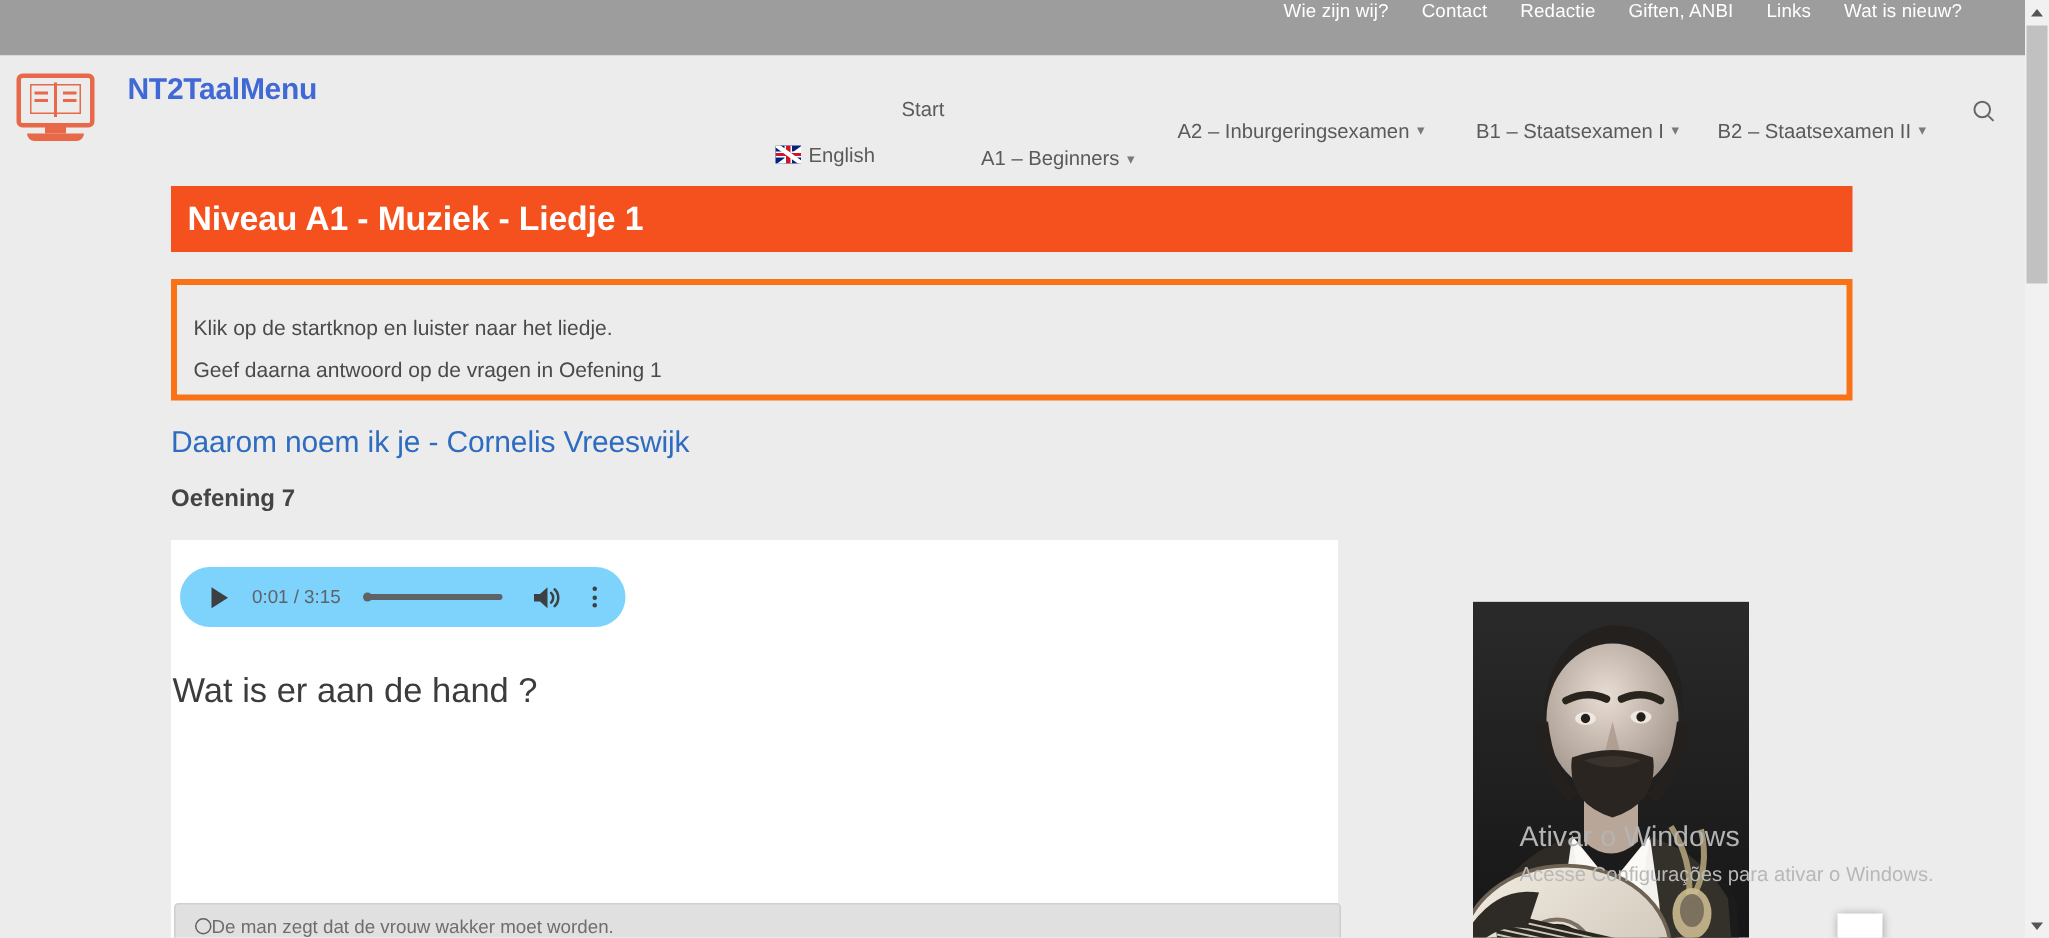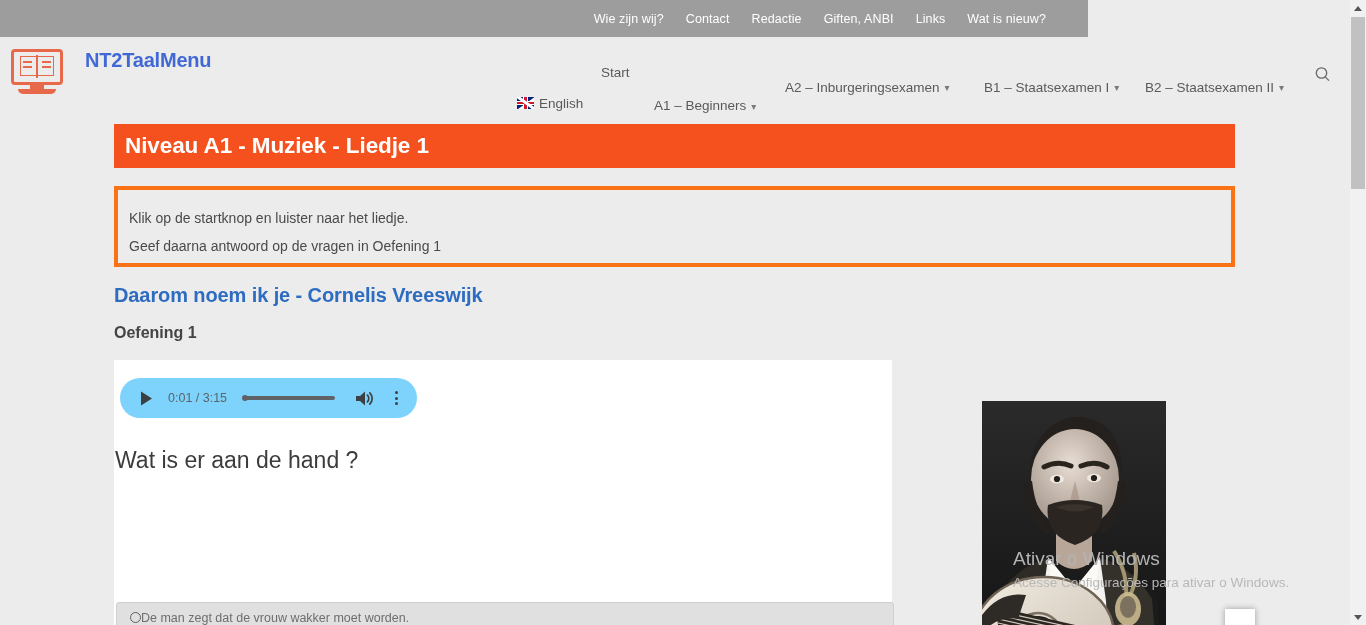--- a/index.html
+++ b/index.html
@@ -7,23 +7,23 @@
     width: 1366px; height: 625px;
     overflow: hidden;
     background: #ececec;
     font-family: "Liberation Sans", sans-serif;
   }
   body { position: relative; }
 
   
   .topbar {
     position: absolute; top: 0; left: 0;
-    width: 1088px; height: 37px;
+    width: 1350px; height: 37px;
     background: #9d9d9d;
-    display: flex; align-items: center; justify-content: flex-end;
+    display: flex; align-items: flex-start; justify-content: flex-end;
   }
   .topbar-nav { display: flex; align-items: center; gap: 22px; padding-right: 42px; }
   .topbar-link {
     color: #ffffff; font-size: 12.5px; letter-spacing: .1px;
     text-decoration: none; white-space: nowrap; cursor: pointer;
   }
 
   
   .header {
     position: absolute; top: 37px; left: 0;
@@ -121,21 +121,21 @@
   .instr-box {
     position: absolute; left: 114px; top: 71px;
     width: 1121px; height: 81px;
     border: 4px solid #f97316; background: #ececec;
     padding: 14px 12px 0 11px;
   }
   .instr-line { font-size: 14px; color: #4a4a4a; line-height: 28px; }
 
   .song-title {
     position: absolute; left: 114px; top: 169px;
-    font-size: 20px; font-weight: bold; color: #2d6cc0;
+    font-size: 20px; font-weight: normal; color: #2d6cc0;
     text-decoration: none; cursor: pointer; letter-spacing: -.1px;
   }
   .exercise-label {
     position: absolute; left: 114px; top: 209px;
     font-size: 16px; font-weight: bold; color: #444;
   }
 
   
   .quiz-panel {
     position: absolute; left: 114px; top: 245px;
@@ -315,21 +315,21 @@
   <div class="page-banner">
     <span class="page-banner-title">Niveau A1 - Muziek - Liedje 1</span>
   </div>
 
   <div class="instr-box">
     <p class="instr-line">Klik op de startknop en luister naar het liedje.</p>
     <p class="instr-line">Geef daarna antwoord op de vragen in Oefening 1</p>
   </div>
 
   <a class="song-title">Daarom noem ik je - Cornelis Vreeswijk</a>
-  <h3 class="exercise-label">Oefening 1</h3>
+  <h3 class="exercise-label">Oefening 7</h3>
 
   <section class="quiz-panel">
 
     <div class="audio-player">
       <span class="ap-play">
         <svg width="13" height="15" viewBox="0 0 13 15">
             <polygon points="1,0.5 12,7.5 1,14.5" fill="#3c4043"></polygon>
           </svg>
       </span>
       <span class="ap-time">0:01 / 3:15</span>

